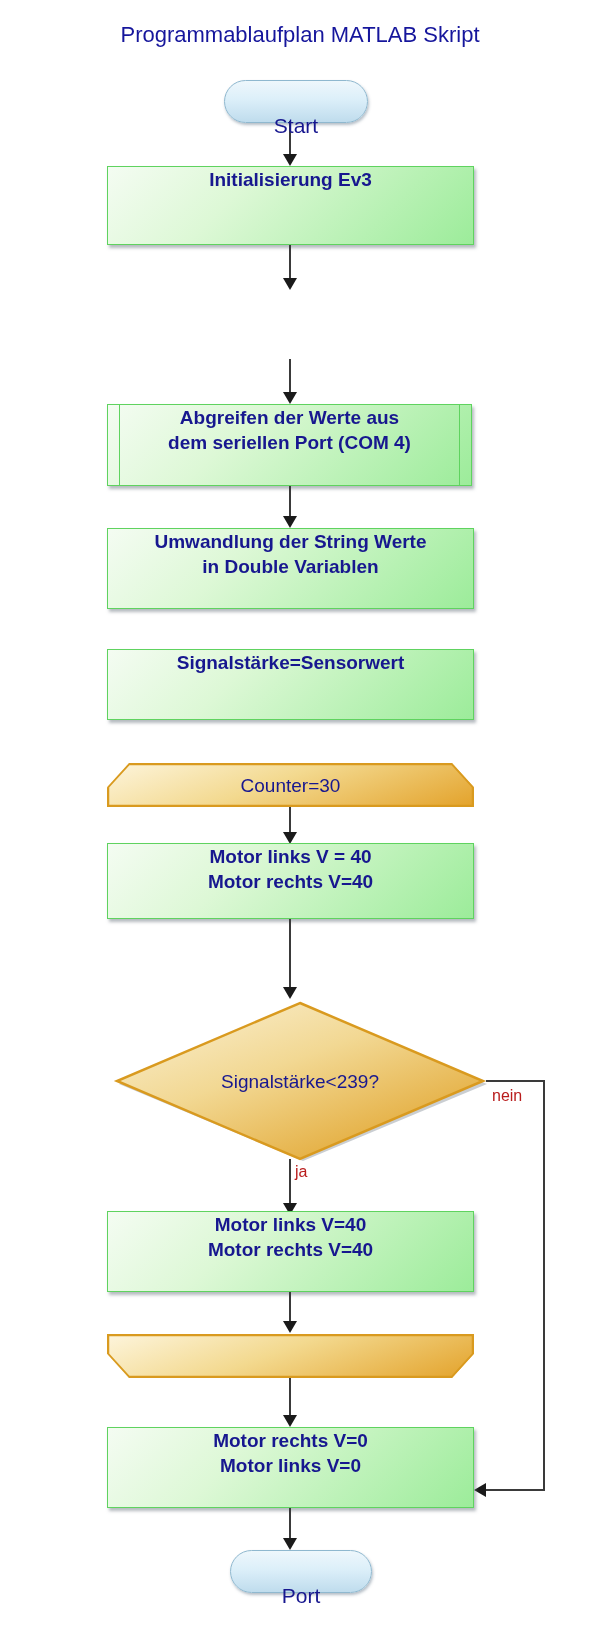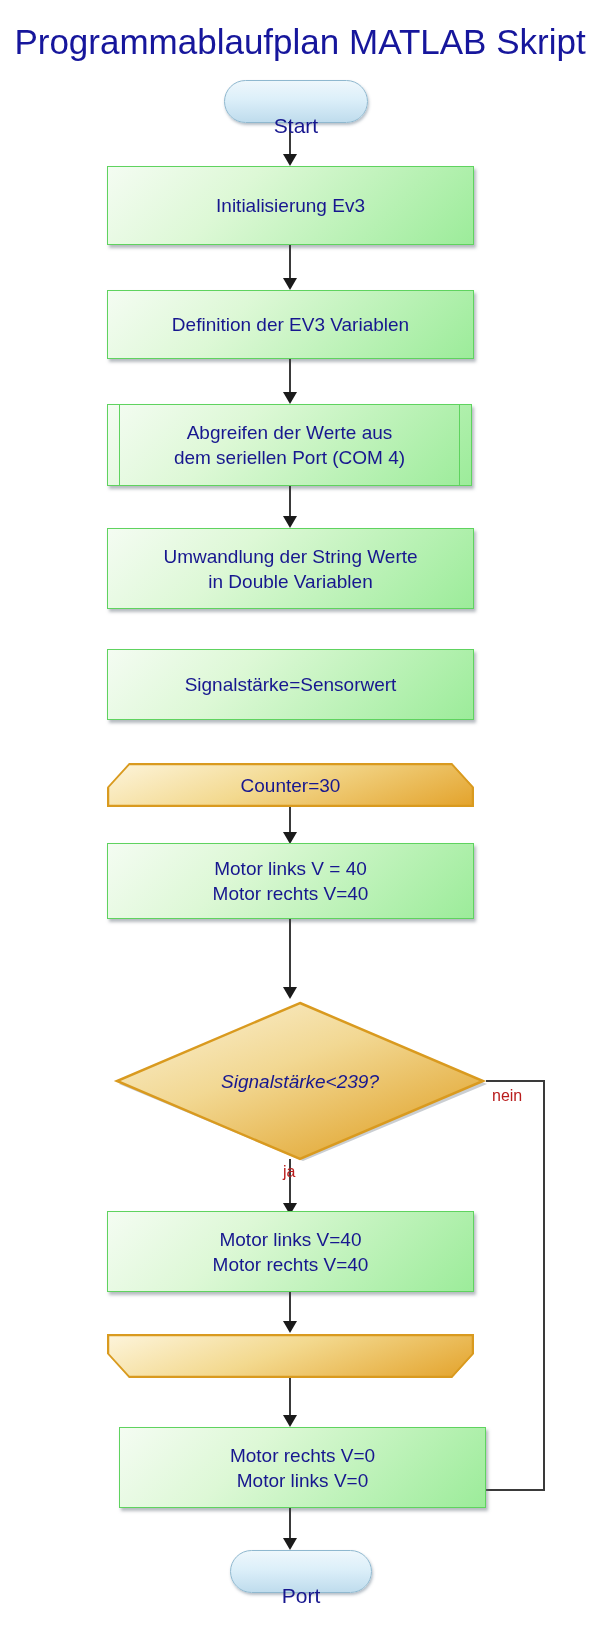--- a/index.html
+++ b/index.html
@@ -17,21 +17,21 @@
     background: #ffffff;
     overflow: hidden;
   }
   
   .title {
     position: absolute;
     left: 0;
     top: 22px;
     width: 600px;
     text-align: center;
-    font-size: 35px;
+    font-size: 22px;
     color: #16169c;
     letter-spacing: 0px;
     white-space: nowrap;
   }
   
   .node-label {
     position: relative;
     z-index: 3;
     color: #17178f;
     font-size: 19px;
@@ -50,26 +50,27 @@
     border: 1px solid #8fb8cf;
     background: linear-gradient(180deg, #eef7fc 0%, #dceff9 45%, #bfdced 100%);
     box-shadow: 1px 2px 3px rgba(90,110,130,0.45);
   }
   .terminal .node-label { font-size: 21px; margin-top: 48px; }
 
   
   .process {
     position: absolute;
     display: flex;
-    align-items: center;
+    align-items: flex-start;
     justify-content: center;
     border: 1px solid #5fd35f;
     background: linear-gradient(135deg, #f4fcf2 0%, #ddf8d6 35%, #9cec9a 100%);
     box-shadow: 2px 3px 3px rgba(110,120,130,0.5);
     box-sizing: border-box;
+    font-weight: bold;
   }
   
   .process.predef::before,
   .process.predef::after {
     content: "";
     position: absolute;
     top: 0;
     bottom: 0;
     width: 1px;
     background: #5fd35f;
@@ -158,23 +159,20 @@
   <div class="conn conn-v" style="left:289px; top:121px; width:2px; height:35px;"></div>
   <div class="arrowhead arrow-down" style="left:283px; top:154px;"></div>
 
   <div class="process" style="left:107px; top:166px; width:367px; height:79px;">
     <div class="node-label">Initialisierung Ev3</div>
   </div>
 
   <div class="conn conn-v" style="left:289px; top:245px; width:2px; height:35px;"></div>
   <div class="arrowhead arrow-down" style="left:283px; top:278px;"></div>
 
-  <div class="process" style="left:107px; top:290px; width:367px; height:69px;">
-    <div class="node-label">Definition der EV3 Variablen</div>
-  </div>
 
   <div class="conn conn-v" style="left:289px; top:359px; width:2px; height:36px;"></div>
   <div class="arrowhead arrow-down" style="left:283px; top:392px;"></div>
 
   <div class="process predef" style="left:107px; top:404px; width:365px; height:82px;">
     <div class="node-label">Abgreifen der Werte aus
 dem seriellen Port (COM 4)</div>
   </div>
 
   <div class="conn conn-v" style="left:289px; top:486px; width:2px; height:33px;"></div>
@@ -202,38 +200,38 @@
   <div class="arrowhead arrow-down" style="left:283px; top:832px;"></div>
 
   <div class="process" style="left:107px; top:843px; width:367px; height:76px;">
     <div class="node-label">Motor links V = 40
 Motor rechts V=40</div>
   </div>
 
   <div class="conn conn-v" style="left:289px; top:919px; width:2px; height:68px;"></div>
   <div class="arrowhead arrow-down" style="left:283px; top:987px;"></div>
 
-  <div class="decision" style="left:112px; top:999px; width:376px; height:164px;font-style:italic;">
+  <div class="decision" style="left:112px; top:999px; width:376px; height:164px;">
     <svg width="376" height="164" viewBox="0 0 376 164">
       <defs>
         <linearGradient id="diamondGrad" x1="0" y1="0" x2="0.85" y2="1">
           <stop offset="0%" stop-color="#fbf2d8"></stop>
           <stop offset="45%" stop-color="#f2d893"></stop>
           <stop offset="100%" stop-color="#e0a127"></stop>
         </linearGradient>
       </defs>
       <polygon points="188,5 372,82 188,159 4,82" fill="#8a939c" opacity="0.45" transform="translate(3,3)"></polygon>
       <polygon points="188,4 371,82 188,160 5,82" fill="url(#diamondGrad)" stroke="#d99a1f" stroke-width="2.5"></polygon>
     </svg>
     <div class="node-label">Signalstärke&lt;239?</div>
   </div>
 
   <div class="conn conn-v" style="left:289px; top:1159px; width:2px; height:47px;"></div>
   <div class="arrowhead arrow-down" style="left:283px; top:1203px;"></div>
-  <div class="edge-label" style="left:283px; top:1163px;">ja</div>
+  <div class="edge-label" style="left:295px; top:1163px;">ja</div>
 
   <div class="conn conn-h" style="left:486px; top:1080px; width:59px; height:2px;"></div>
   <div class="conn conn-v" style="left:543px; top:1080px; width:2px; height:411px;"></div>
   <div class="conn conn-h" style="left:486px; top:1489px; width:59px; height:2px;"></div>
   <div class="arrowhead arrow-left" style="left:474px; top:1483px;"></div>
   <div class="edge-label" style="left:492px; top:1087px;">nein</div>
 
   <div class="process" style="left:107px; top:1211px; width:367px; height:81px;">
     <div class="node-label">Motor links V=40
 Motor rechts V=40</div>
@@ -247,21 +245,21 @@
       <svg viewBox="0 0 367 44" preserveAspectRatio="none">
         <polygon points="1,1 366,1 366,20 345,43 22,43 1,20" fill="none" stroke="#d99a1f" stroke-width="2.5"></polygon>
       </svg>
     </div>
     <div class="node-label"></div>
   </div>
 
   <div class="conn conn-v" style="left:289px; top:1378px; width:2px; height:40px;"></div>
   <div class="arrowhead arrow-down" style="left:283px; top:1415px;"></div>
 
-  <div class="process" style="left:107px; top:1427px; width:367px; height:81px;margin-left:12px;">
+  <div class="process" style="left:107px; top:1427px; width:367px; height:81px;">
     <div class="node-label">Motor rechts V=0
 Motor links V=0</div>
   </div>
 
   <div class="conn conn-v" style="left:289px; top:1508px; width:2px; height:33px;"></div>
   <div class="arrowhead arrow-down" style="left:283px; top:1538px;"></div>
 
   <div class="terminal" style="left:230px; top:1550px; width:140px; height:41px;">
     <div class="node-label">Port</div>
   </div>

